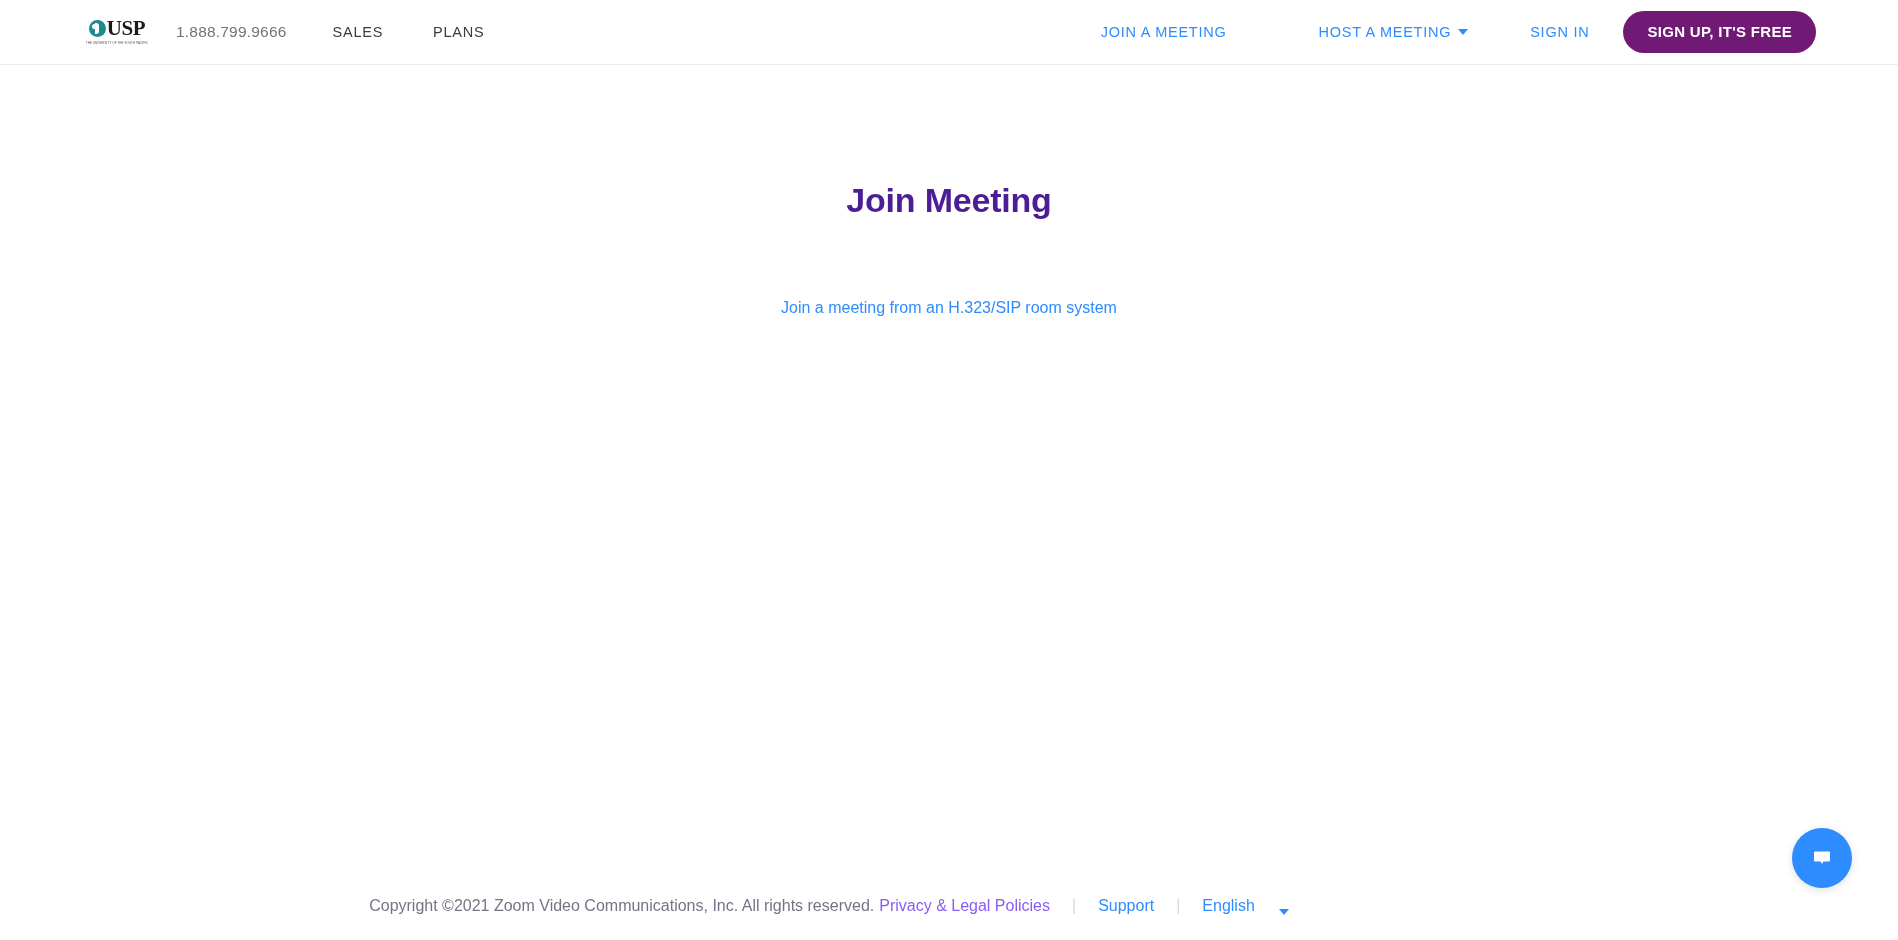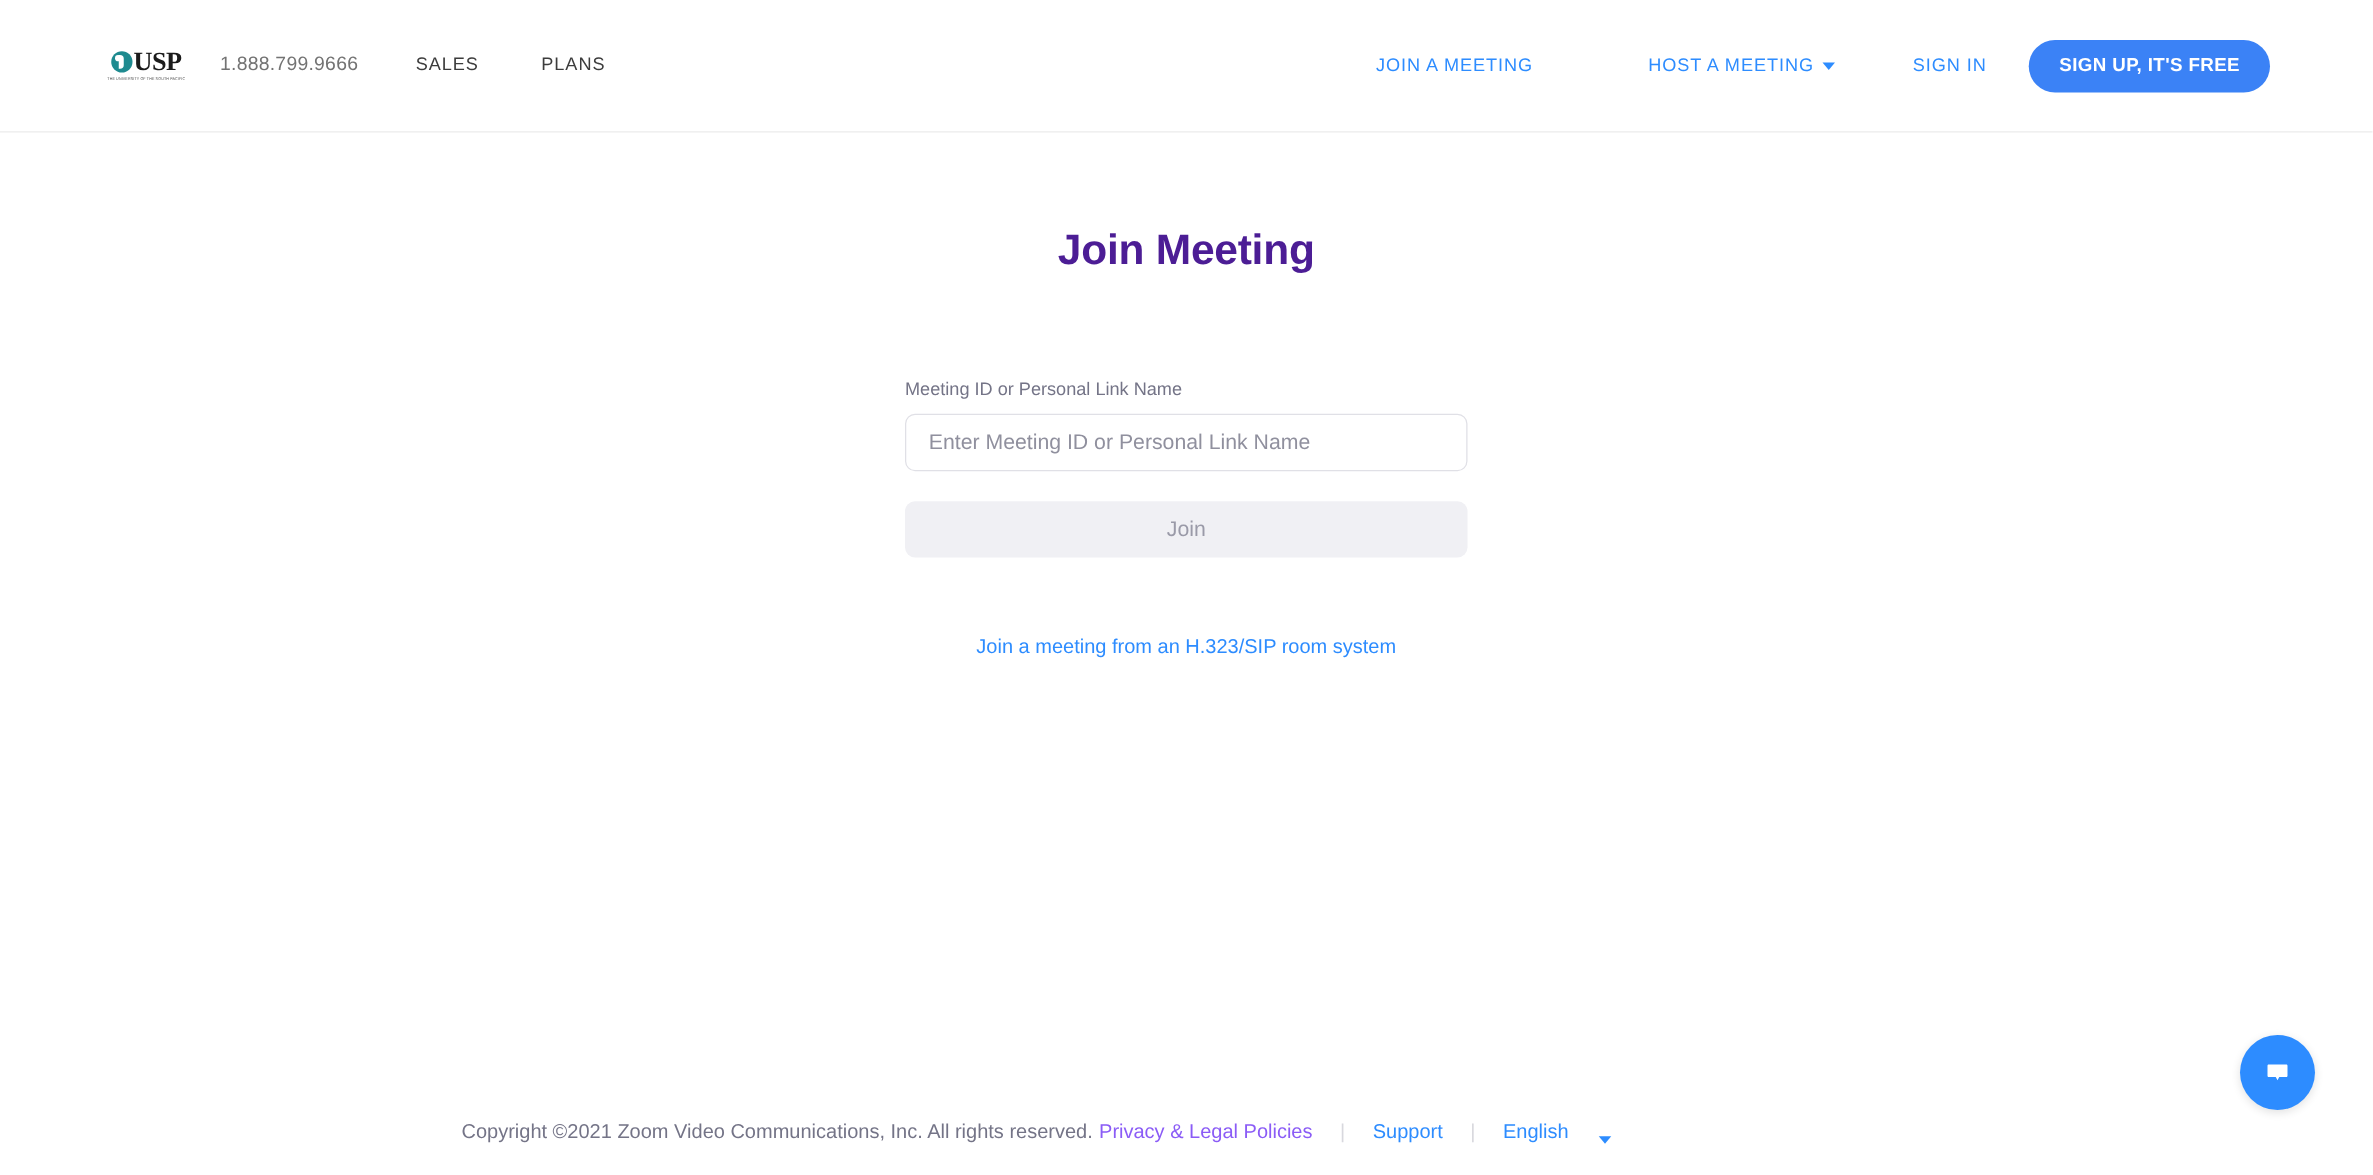--- a/index.html
+++ b/index.html
@@ -13,21 +13,21 @@
     background: #ffffff;
     font-family: "Liberation Sans", sans-serif;
     -webkit-font-smoothing: antialiased;
   }
 
   
   .header {
     position: absolute;
     top: 0; left: 0;
     width: 1898px;
-    height: 106px;
+    height: 65px;
     background: #ffffff;
     border-bottom: 1px solid #ececec;
     display: flex;
     align-items: center;
   }
   .header-left {
     display: flex;
     align-items: center;
     margin-left: 86px;
   }
@@ -129,21 +129,21 @@
   }
   .caret {
     width: 0; height: 0;
     border-left: 5px solid transparent;
     border-right: 5px solid transparent;
     border-top: 6px solid #2d8cff;
     display: inline-block;
   }
   .nav-signin { margin-right: 34px; }
   .btn-signup {
-    background: #3b82f6;
+    background: #701a75;
     color: #ffffff;
     font-size: 15px;
     font-weight: bold;
     letter-spacing: 0.3px;
     padding: 0 24px;
     height: 42px;
     line-height: 42px;
     border: none;
     border-radius: 21px;
     cursor: pointer;
@@ -309,27 +309,20 @@
     <a class="nav-blue nav-signin">SIGN IN</a>
 
     <button class="btn-signup">SIGN UP, IT'S FREE</button>
   </div>
 </div>
 
 <div class="main">
 
   <h1 class="page-title">Join Meeting</h1>
 
-  <div class="form-wrap">
-    <label class="field-label">Meeting ID or Personal Link Name</label>
-
-    <input class="meeting-input" type="text" placeholder="Enter Meeting ID or Personal Link Name" style="">
-
-    <button class="btn-join">Join</button>
-  </div>
 
   <div class="sip-link-wrap">
     <a class="sip-link">Join a meeting from an H.323/SIP room system</a>
   </div>
 </div>
 
 <div class="footer">
   <span class="footer-copy">Copyright ©2021 Zoom Video Communications, Inc. All rights reserved.</span>
   <a class="footer-privacy">Privacy &amp; Legal Policies</a>
   <span class="footer-sep">|</span>

